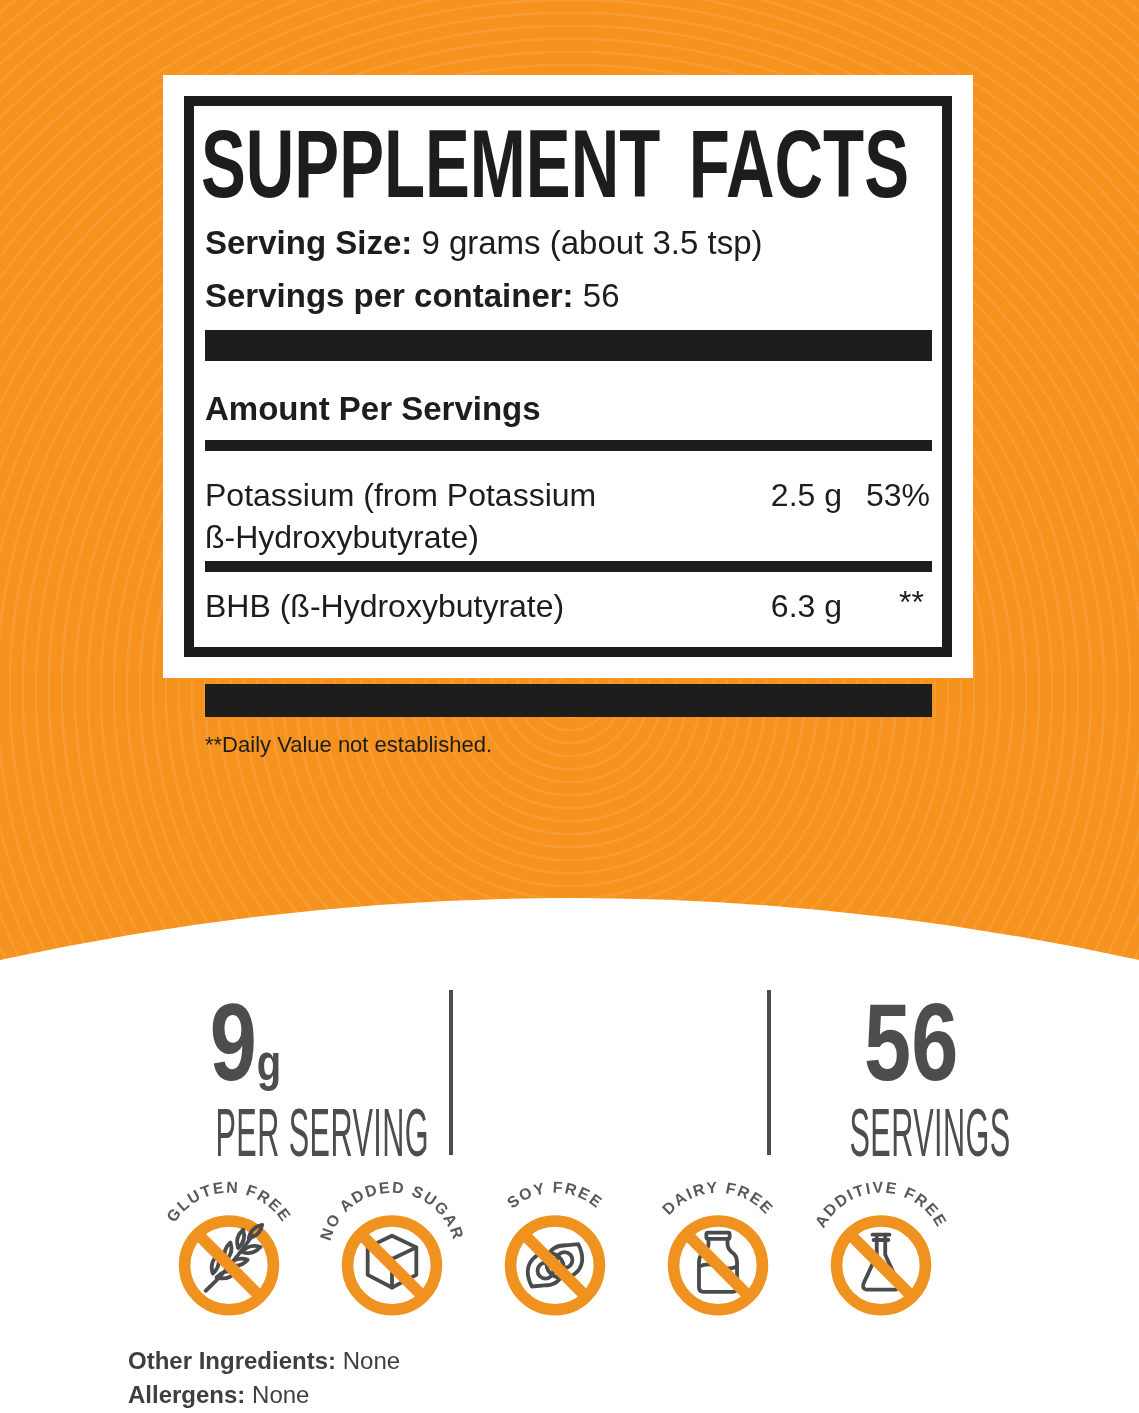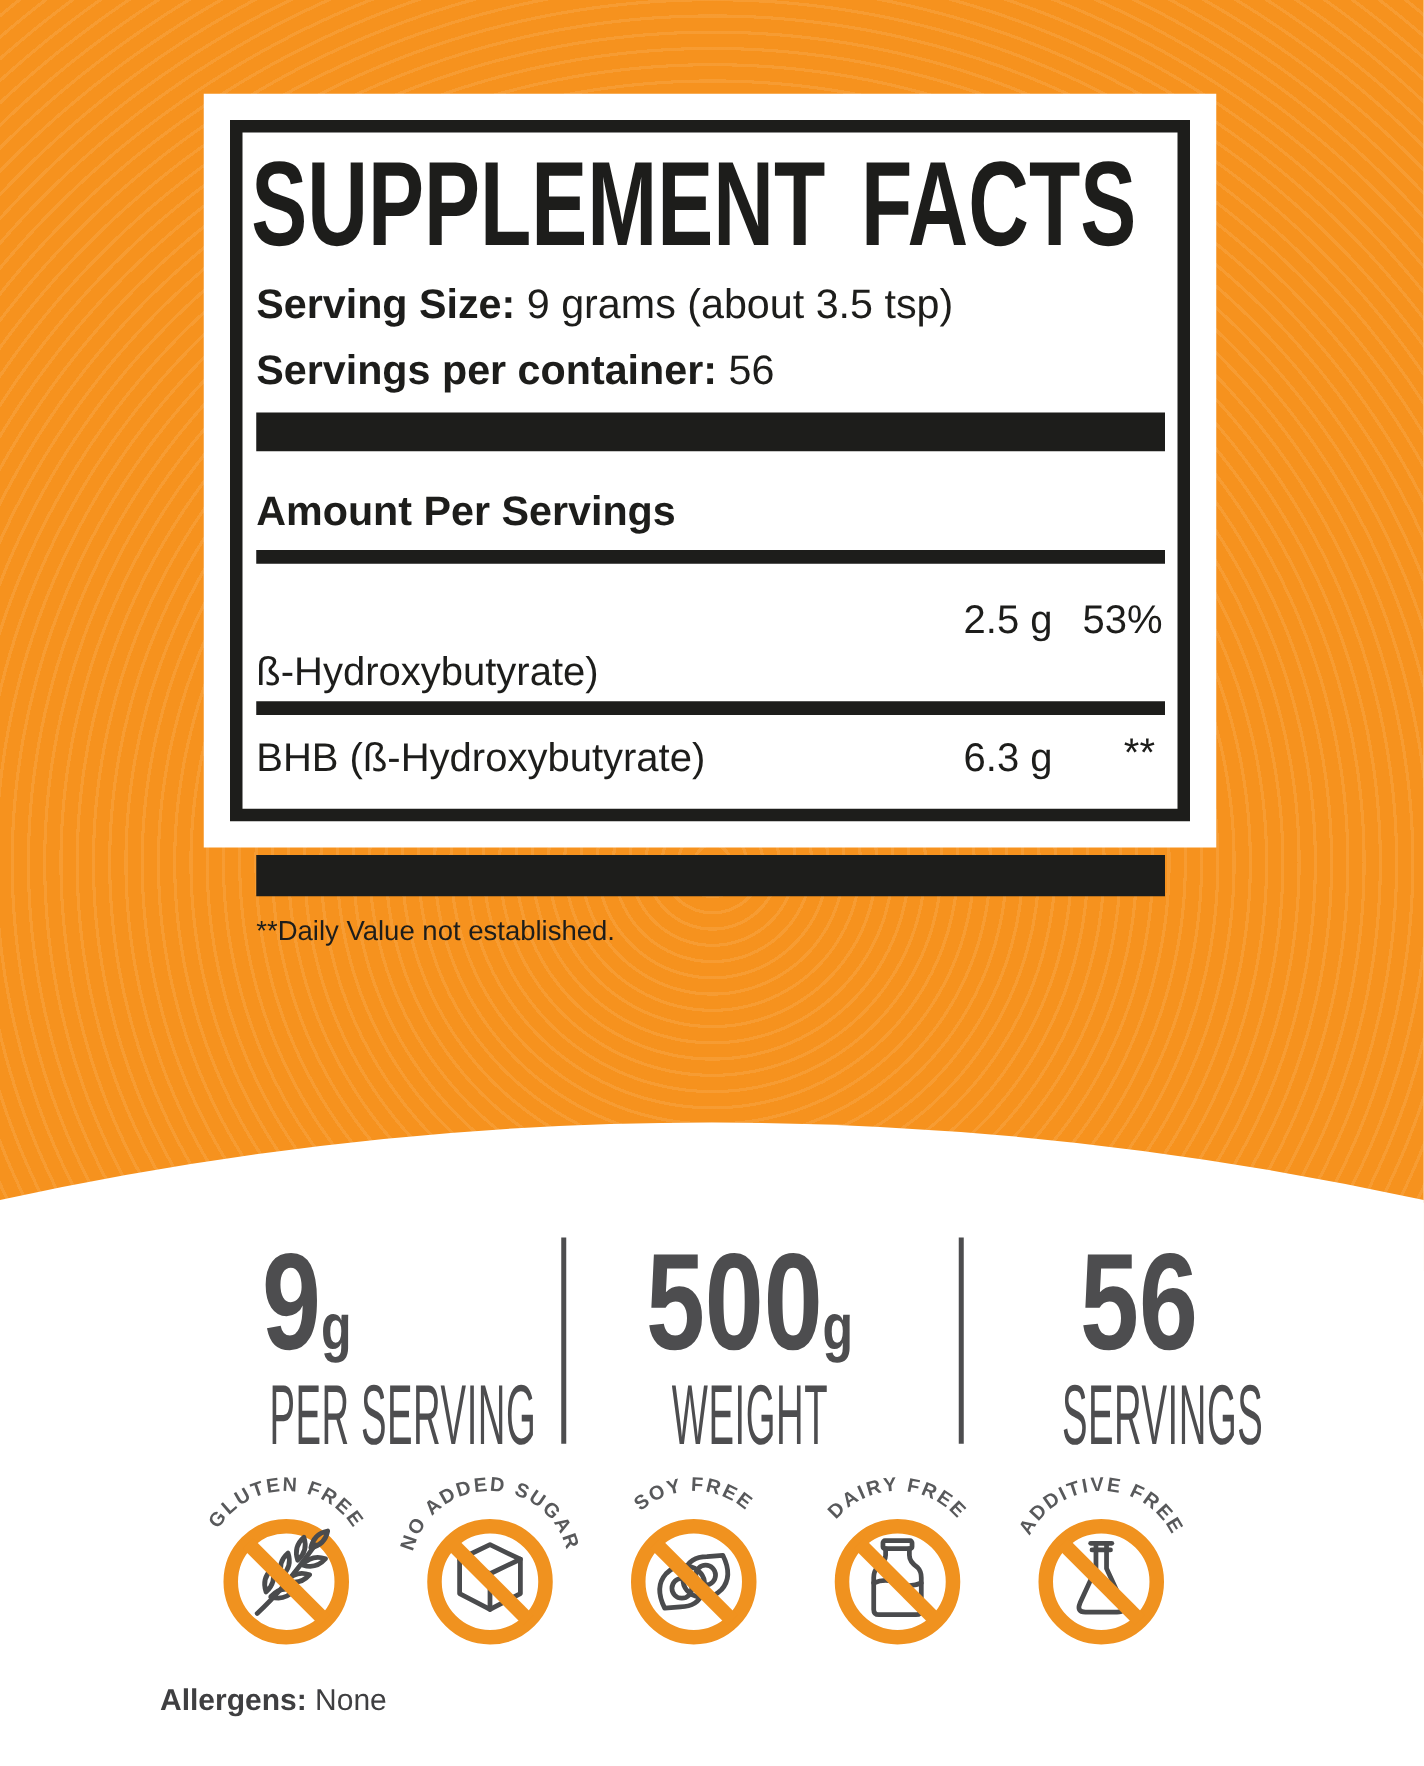--- a/index.html
+++ b/index.html
@@ -99,21 +99,21 @@
 
     <div class="lp black-bar" style="top:255px; height:31px"></div>
 
     <div class="lp tbl-head" style="top:315px">
       <span>Amount Per Servings</span>
     </div>
     <div class="lp rule" style="top:365px"></div>
 
     <div class="lp row" style="top:399px">
       <div>
-        <br>
+        <span>Potassium (from Potassium</span><br>
         <span>ß-Hydroxybutyrate)</span>
       </div>
       <span class="amt">2.5 g</span>
       <span class="dv">53%</span>
     </div>
 
     <div class="lp rule" style="top:486px"></div>
 
     <div class="lp row" style="top:510px">
       <div>
@@ -127,25 +127,20 @@
     <div class="lp footnote" style="top:657px">**Daily Value not established.</div>
   </div>
 
   <div class="stats">
     <div class="stat stat-1">
       <div class="stat-number"><span>9</span><span class="stat-unit">g</span></div>
       <br>
       <span class="stat-label">PER SERVING</span>
     </div>
     <div class="stat-divider divider-1"></div>
-    <div class="stat stat-2">
-      <div class="stat-number"><span>500</span><span class="stat-unit">g</span></div>
-      <br>
-      <span class="stat-label">WEIGHT</span>
-    </div>
     <div class="stat-divider divider-2"></div>
     <div class="stat stat-3">
       <div class="stat-number"><span>56</span><span class="stat-unit"></span></div>
       <br>
       <span class="stat-label">SERVINGS</span>
     </div>
   </div>
 
   <div class="badges">
 
@@ -232,18 +227,22 @@
           <path d="M 66 61 V 80 L 54 106 Q 51 113 58 113 H 82 Q 89 113 86 106 L 74 80 V 61"></path>
         </g>
         <line class="badge-slash" x1="41" y1="61" x2="99" y2="119"></line>
       </svg>
     </div>
 
   </div>
 
   <div class="footer-text">
     <div>
+      <b>Other Ingredients:</b>
+      <span>None</span>
+    </div>
+    <div>
       <b>Allergens:</b>
       <span>None</span>
     </div>
   </div>
 
 </div>
 
 </body></html>

